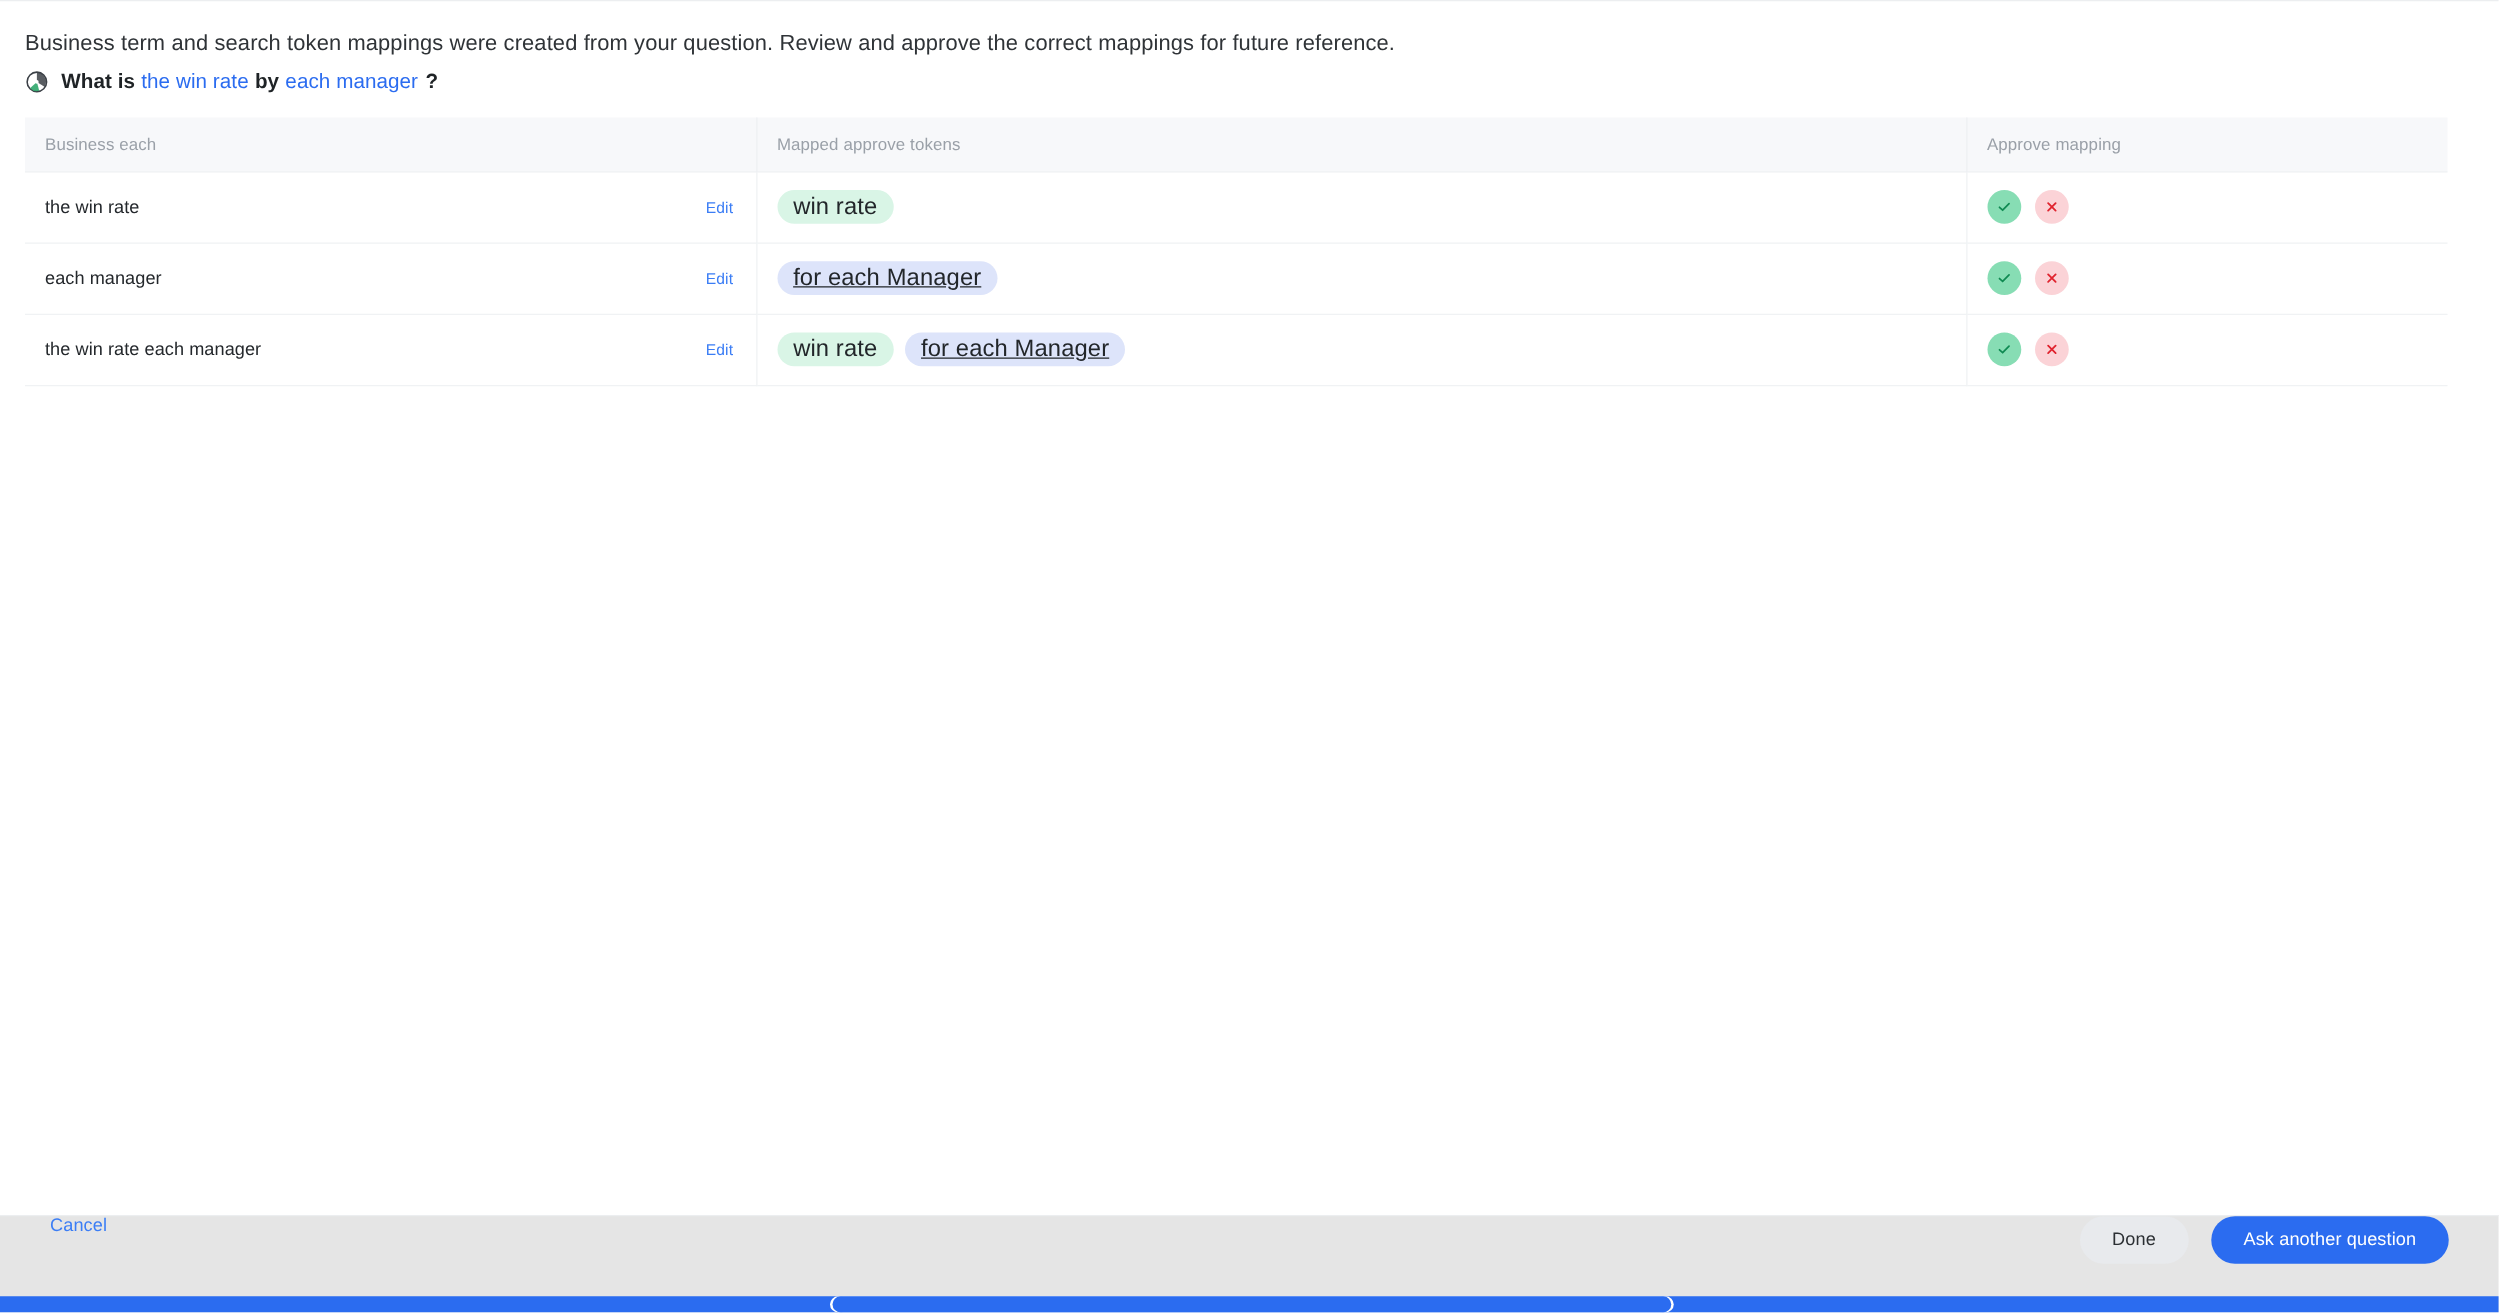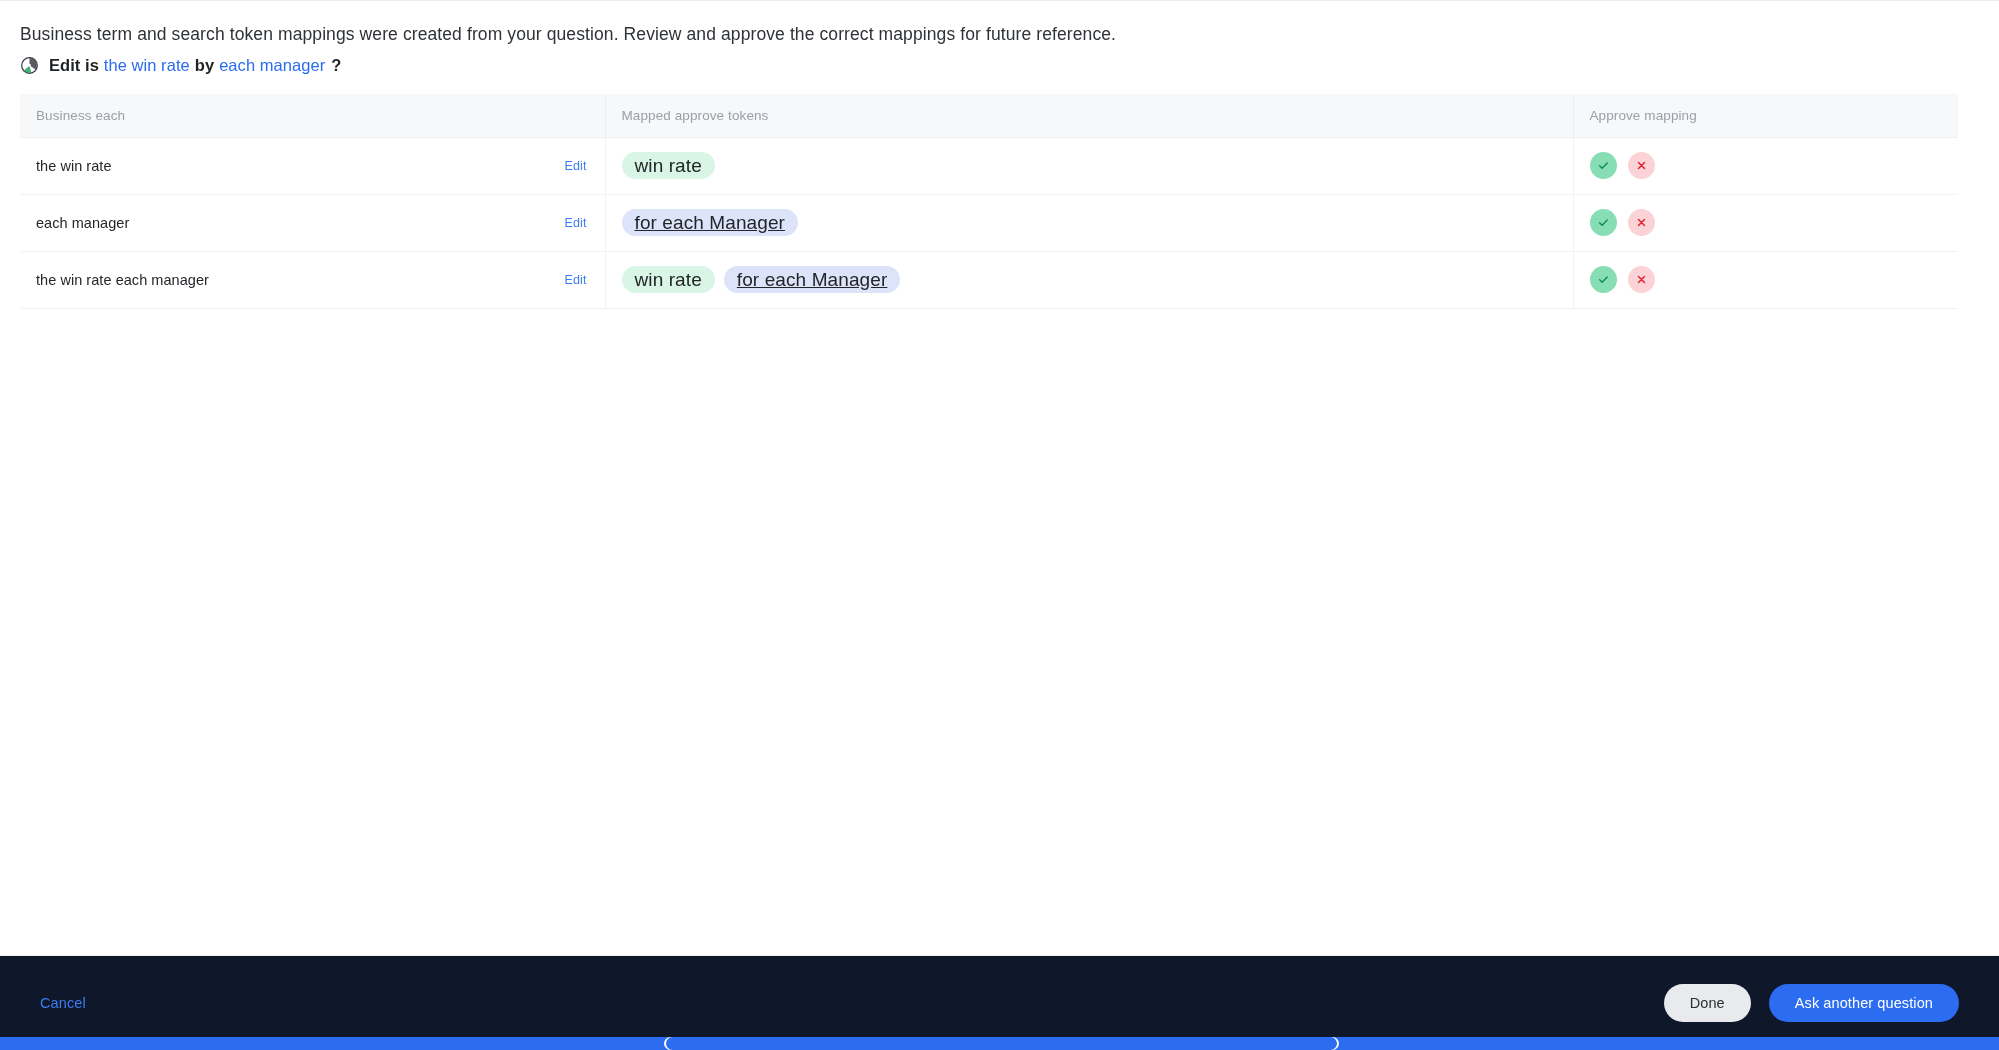--- a/index.html
+++ b/index.html
@@ -183,25 +183,25 @@
     width: 33.6%;
     height: 13px;
     background: #2b6cf0;
     border-radius: 7px;
     box-shadow: -2px 0 0 0 #ffffff, 2px 0 0 0 #ffffff;
   }
 
   
   .footer {
     flex: 0 0 auto;
-    height: 95px;
-    background: #0f172a;
+    height: 78px;
+    background: #e5e5e5;
     border-top: 1px solid #eceef0;
     display: flex;
-    align-items: center;
+    align-items: flex-start;
     justify-content: space-between;
     padding: 0 40px;
   }
   .cancel-link {
     font-size: 14.5px;
     color: #3b7df5;
     cursor: pointer;
     letter-spacing: 0.1px;
   }
   .footer-right { display: flex; align-items: center; gap: 18px; }
@@ -240,21 +240,21 @@
     <div class="question-row">
       <span class="q-icon">
         <svg viewBox="0 0 20 20" width="19" height="19" aria-hidden="true">
           <circle cx="10" cy="10" r="8.2" fill="#ffffff" stroke="#3c4147" stroke-width="1.3"></circle>
           <path d="M10 10 L10 2.2 A7.8 7.8 0 0 1 16.4 14.2 Z" fill="#3c4147" opacity="0.85"></path>
           <path d="M10 10 L4.2 15.3 A7.8 7.8 0 0 0 12 17.5 Z" fill="#2ea66a" opacity="0.9"></path>
           <circle cx="10" cy="10" r="1.5" fill="#ffffff"></circle>
         </svg>
       </span>
       <span class="question-text">
-        <span class="q-plain">Edit is</span>
+        <span class="q-plain">What is</span>
         <span class="q-term">the win rate</span>
         <span class="q-plain">by</span>
         <span class="q-term">each manager</span>
         <span class="q-mark">?</span>
       </span>
     </div>
 
     <table class="mapping-table">
       <thead>
         <tr>

